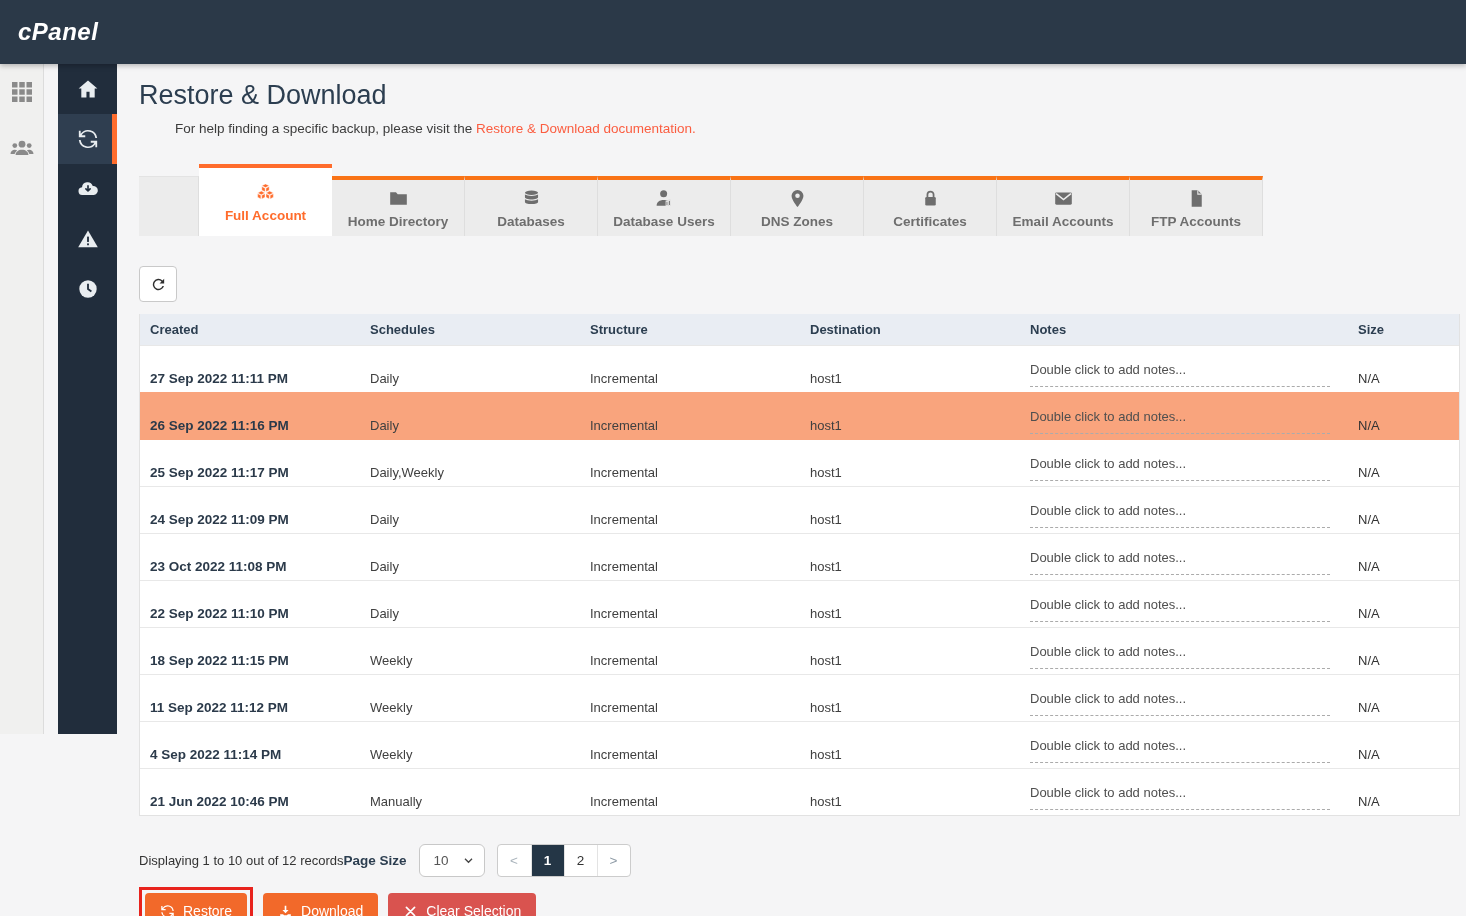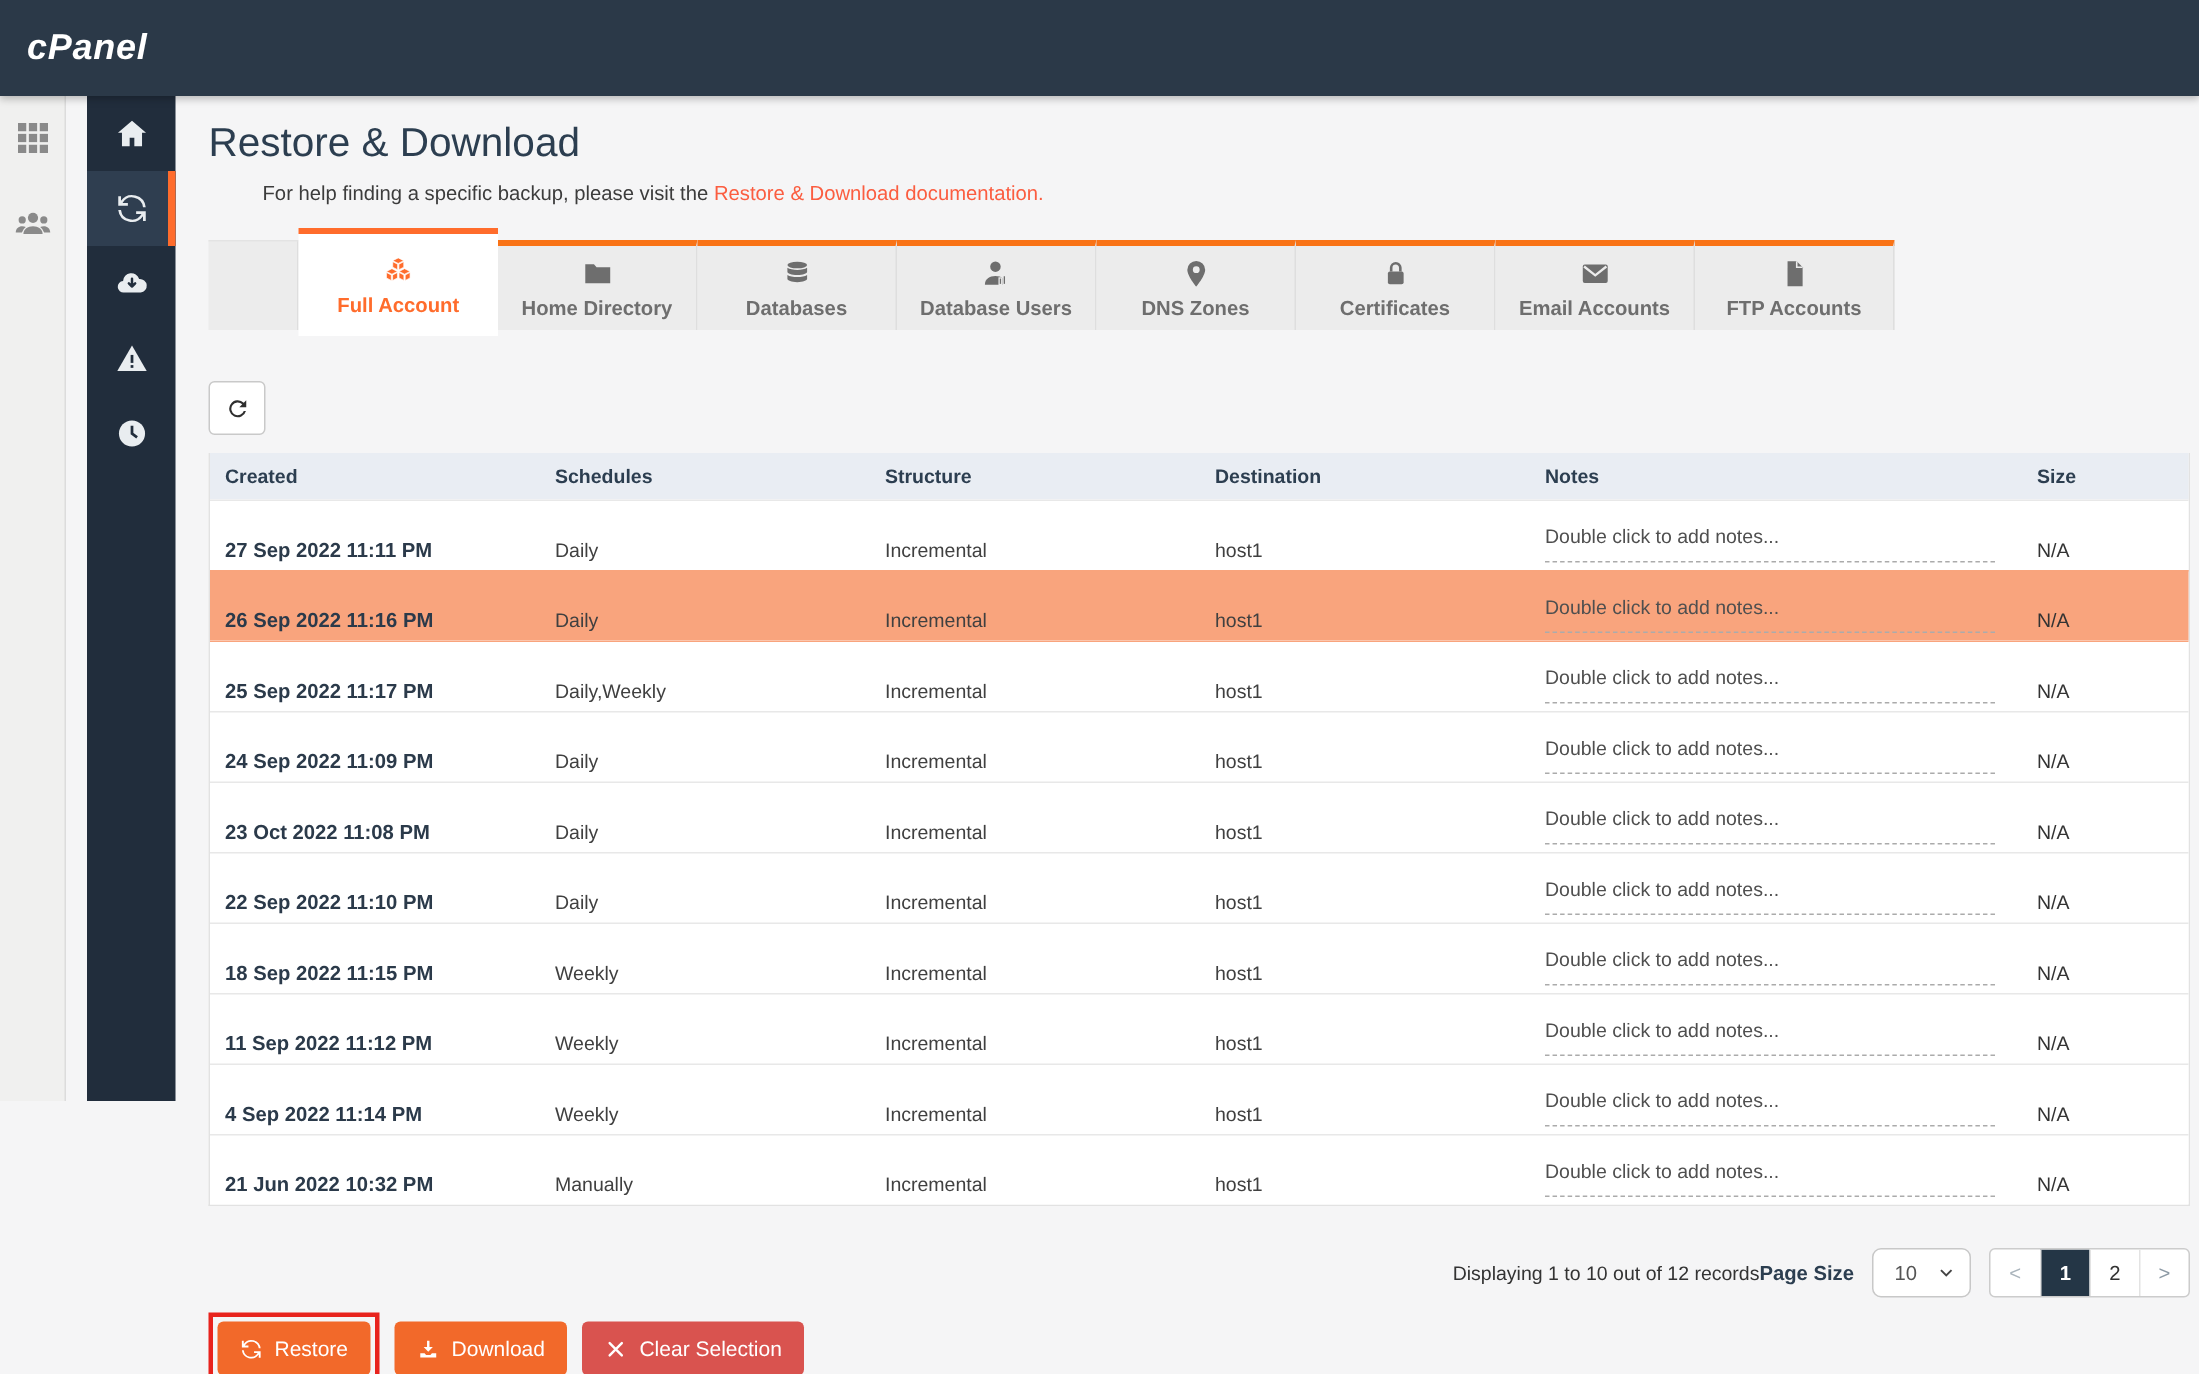--- a/index.html
+++ b/index.html
@@ -33,21 +33,21 @@
   .side-item.active::after { content:""; position:absolute; right:0; top:0; bottom:0; width:5px;
                background:var(--accent); }
 
   
   .content { flex:1; padding:16px 6px 0 22px; }
   .page-title { font-size:27px; font-weight:400; color:var(--navy-text); margin-bottom:10px; }
   .help { font-size:13.5px; color:#3c3c3c;margin-left:36px; }
   .help .link { color:var(--link); cursor:pointer; }
 
   
-  .tabstrip { margin-top:20px; display:flex; align-items:center; height:68px; }
+  .tabstrip { margin-top:32px; display:flex; align-items:flex-end; height:68px; }
   .tab-spacer { width:60px; height:60px; background:#ececec; border-right:1px solid #dedede; border-top:1px solid #e3e3e3;}
   .tab { width:133px; height:60px; background:#ececec; border-right:1px solid #dedede; border-top:4px solid #f97316;
          display:flex; flex-direction:column; align-items:center; justify-content:center; gap:5px;
          color:#6e6e6e; font-weight:bold; font-size:13.5px; cursor:pointer; }
   .tab .icon { width:21px; height:21px; }
   .tab.active { margin-top:-4px; height:72px; background:#fff; border:none;
                 border-top:4px solid var(--accent); color:var(--accent); }
 
   
   .toolbar { margin-top:30px; }
@@ -65,21 +65,21 @@
   .row .cell { padding-top:25px; }
   .row .created { font-weight:bold; color:#2b3a4a; font-size:13.5px; }
   .row .notes { padding-top:16px; }
   .notes-ph { display:inline-block; width:300px; border-bottom:1px dashed #ababab;
               padding-bottom:9px; color:#4f4f4f; }
   .row .size { color:#333; }
   .row.selected { background:var(--selected-row); border-top-color:var(--selected-row); }
   .row.selected + .row { border-top-color:var(--selected-row); }
 
   
-  .tfoot { margin-top:28px; display:flex; justify-content:flex-end; align-items:center; }
+  .tfoot { margin-top:28px; display:flex; justify-content:flex-start; align-items:center; }
   .records { font-size:13px; color:#333; }
   .pager-area { display:flex; align-items:center; gap:12px; }
   .page-size-label { font-weight:bold; font-size:13.5px; color:var(--navy-text); }
   .select { width:66px; height:33px; border:1px solid #c8c8c8; border-radius:6px; background:#fff;
             display:flex; align-items:center; justify-content:space-between; padding:0 9px 0 14px;
             color:#555; font-size:13.5px; cursor:pointer; }
   .select .icon { width:13px; height:13px; color:#444; }
   .pager { display:flex; border:1px solid #ccc; border-radius:4px; overflow:hidden; background:#fff; height:33px; }
   .pg { width:33px; display:flex; align-items:center; justify-content:center; font-size:13.5px;
         color:#333; border-left:1px solid #e3e3e3; cursor:pointer; }
@@ -360,21 +360,21 @@
           </div>
           <div class="row">
             <div class="cell created">4 Sep 2022 11:14 PM</div>
             <div class="cell">Weekly</div>
             <div class="cell">Incremental</div>
             <div class="cell">host1</div>
             <div class="cell notes"><span class="notes-ph">Double click to add notes...</span></div>
             <div class="cell size">N/A</div>
           </div>
           <div class="row">
-            <div class="cell created">21 Jun 2022 10:32 PM</div>
+            <div class="cell created">21 Jun 2022 10:46 PM</div>
             <div class="cell">Manually</div>
             <div class="cell">Incremental</div>
             <div class="cell">host1</div>
             <div class="cell notes"><span class="notes-ph">Double click to add notes...</span></div>
             <div class="cell size">N/A</div>
           </div>
         </div>
     </div>
 
     <div class="tfoot">

